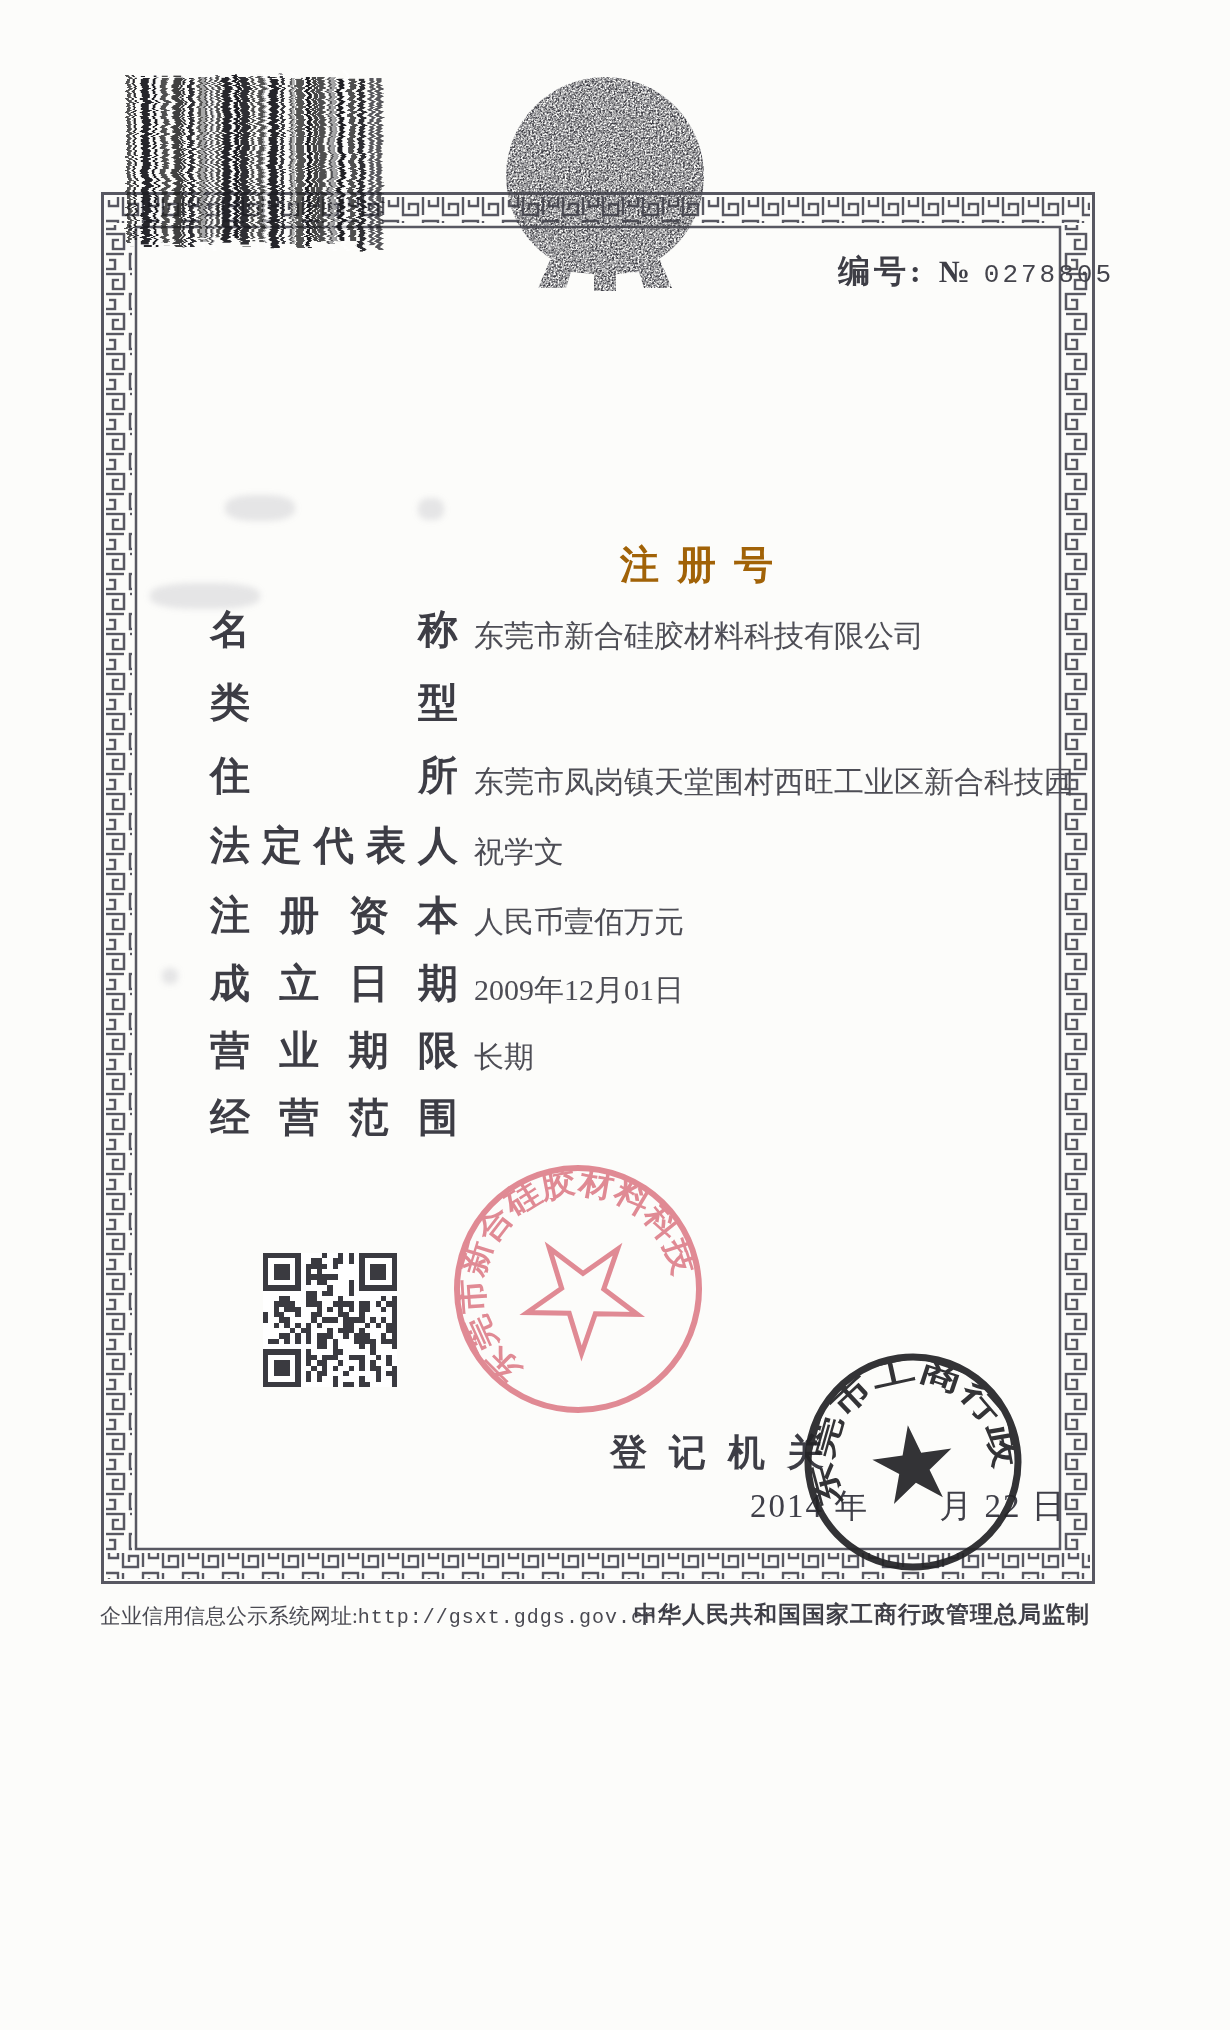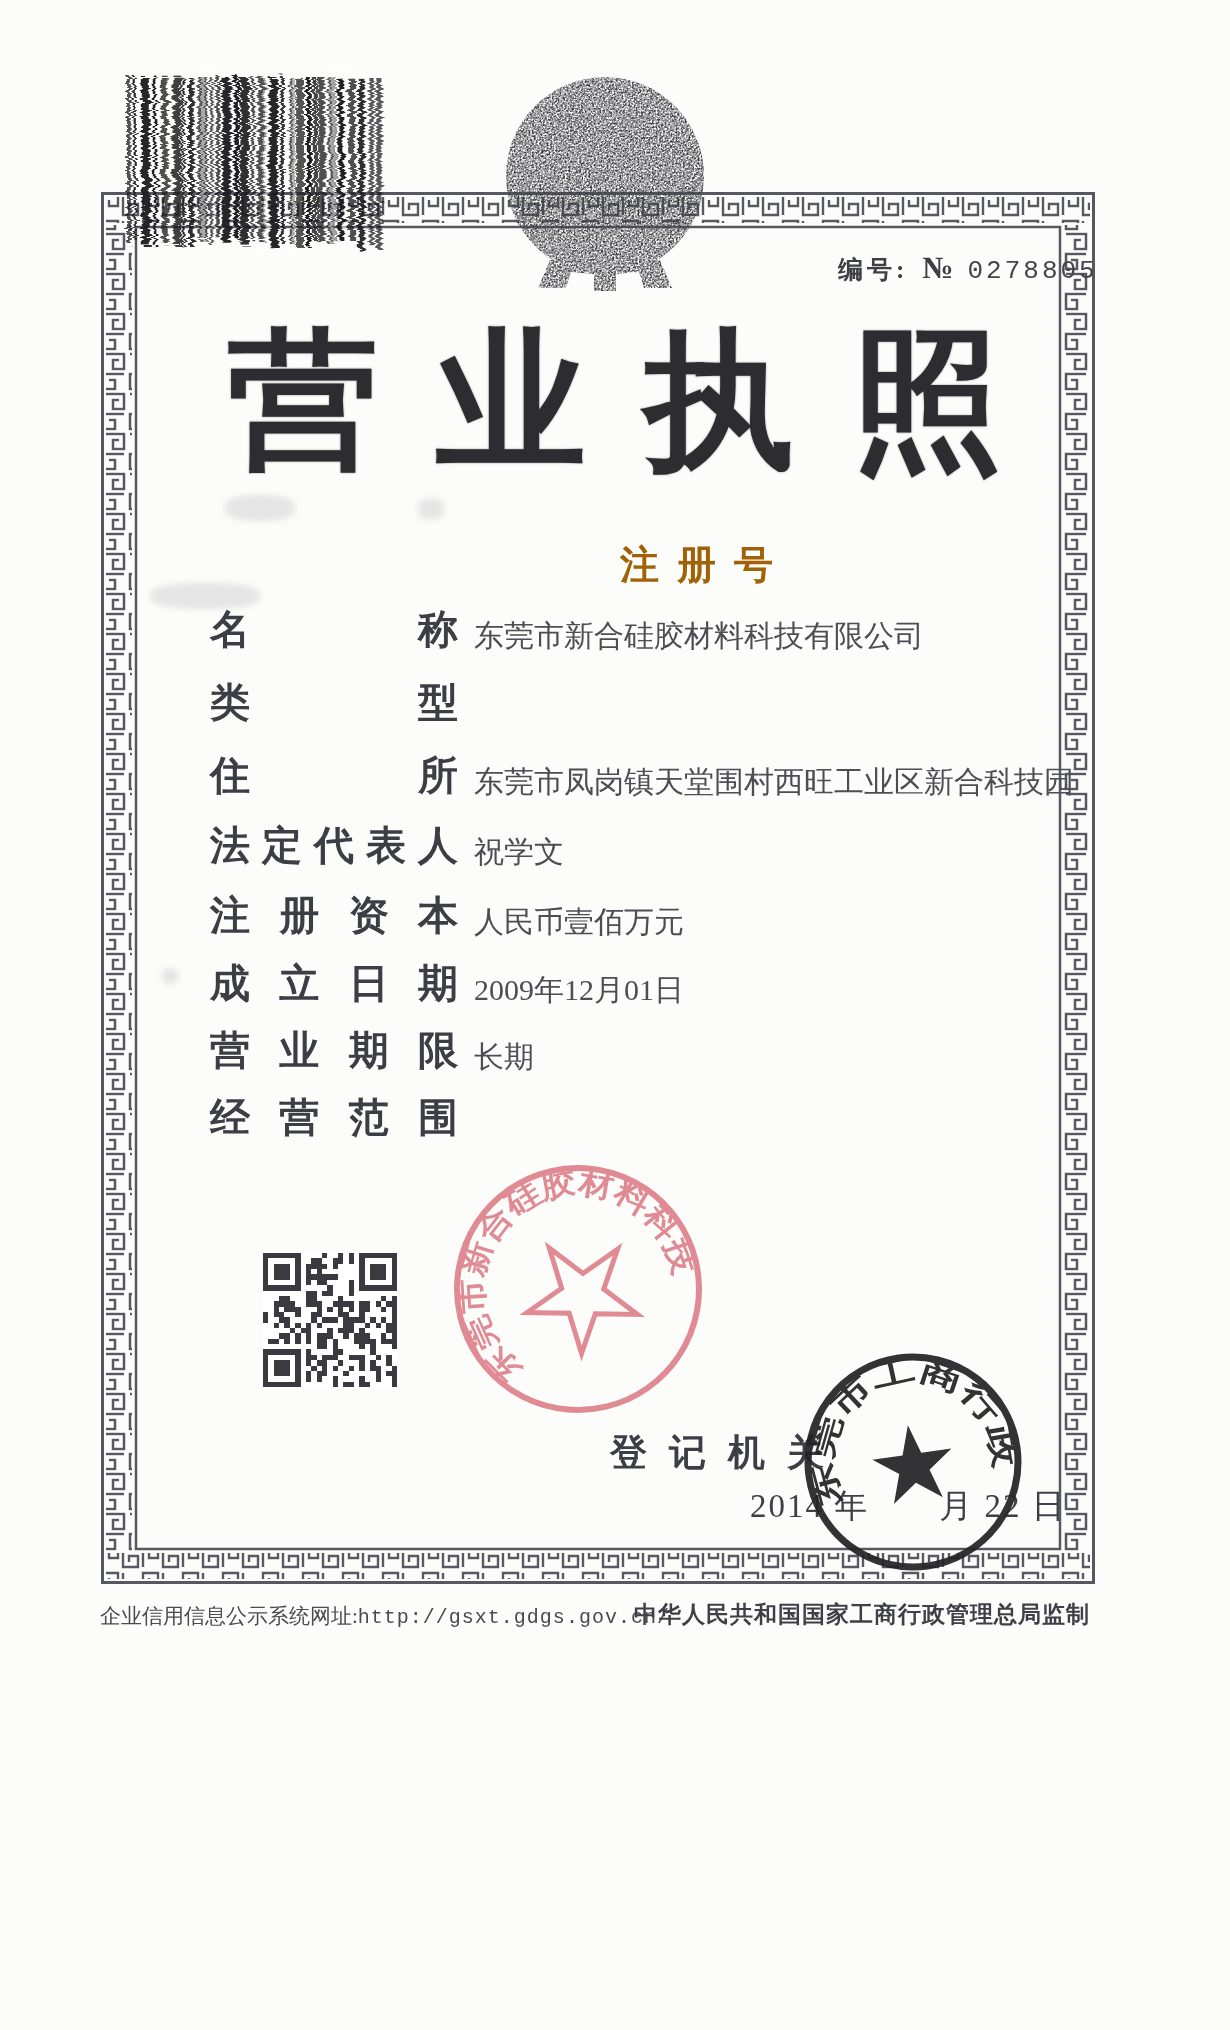--- a/index.html
+++ b/index.html
@@ -8,21 +8,21 @@
     width:1230px;height:2030px;
     background:#fcfcfa;
     overflow:hidden;
     font-family:"Liberation Serif", serif;
     color:#4e4e55;
   }
   .abs{position:absolute;}
 
   
   .serial{top:250px;left:838px;display:flex;align-items:baseline;gap:14px;color:#3e3e46;}
-  .serial .lbl{font-size:25px;letter-spacing:4px;font-weight:600;}
+  .serial .lbl{font-size:32px;letter-spacing:4px;font-weight:600;}
   .serial .nosym{font-size:31px;font-weight:700;font-family:"Liberation Serif",serif;}
   .serial .num{font-size:26px;font-family:"Liberation Mono",monospace;letter-spacing:3px;color:#44444c;}
 
   
   .cert-title{
     top:318px;left:0;width:1230px;text-align:center;
     font-family:"DejaVu Sans",sans-serif;
     font-size:150px;font-weight:900;line-height:1.1;
     letter-spacing:58px;padding-left:58px;box-sizing:border-box;
     color:#2d2d31;text-shadow:0 0 2px rgba(40,40,45,.55);
@@ -157,21 +157,20 @@
       <path d="M52,186 L40,214 L68,214 L73,198 L96,200 L96,217 L118,217 L118,200 L141,198 L146,214 L174,214 L162,186 Z"></path>
     </g>
   </svg>
 
   <div class="abs serial">
     <span class="lbl">编号:</span>
     <span class="nosym">№</span>
     <span class="num">0278805</span>
   </div>
 
-  <div class="abs cert-title">营业执照</div>
 
   <div class="abs regno">
     <span class="lbl">注册号</span>
   </div>
 
   <div class="row" style="top:610px">
     <div class="flabel">
         <span>名</span>
         <span>称</span>
       </div>

